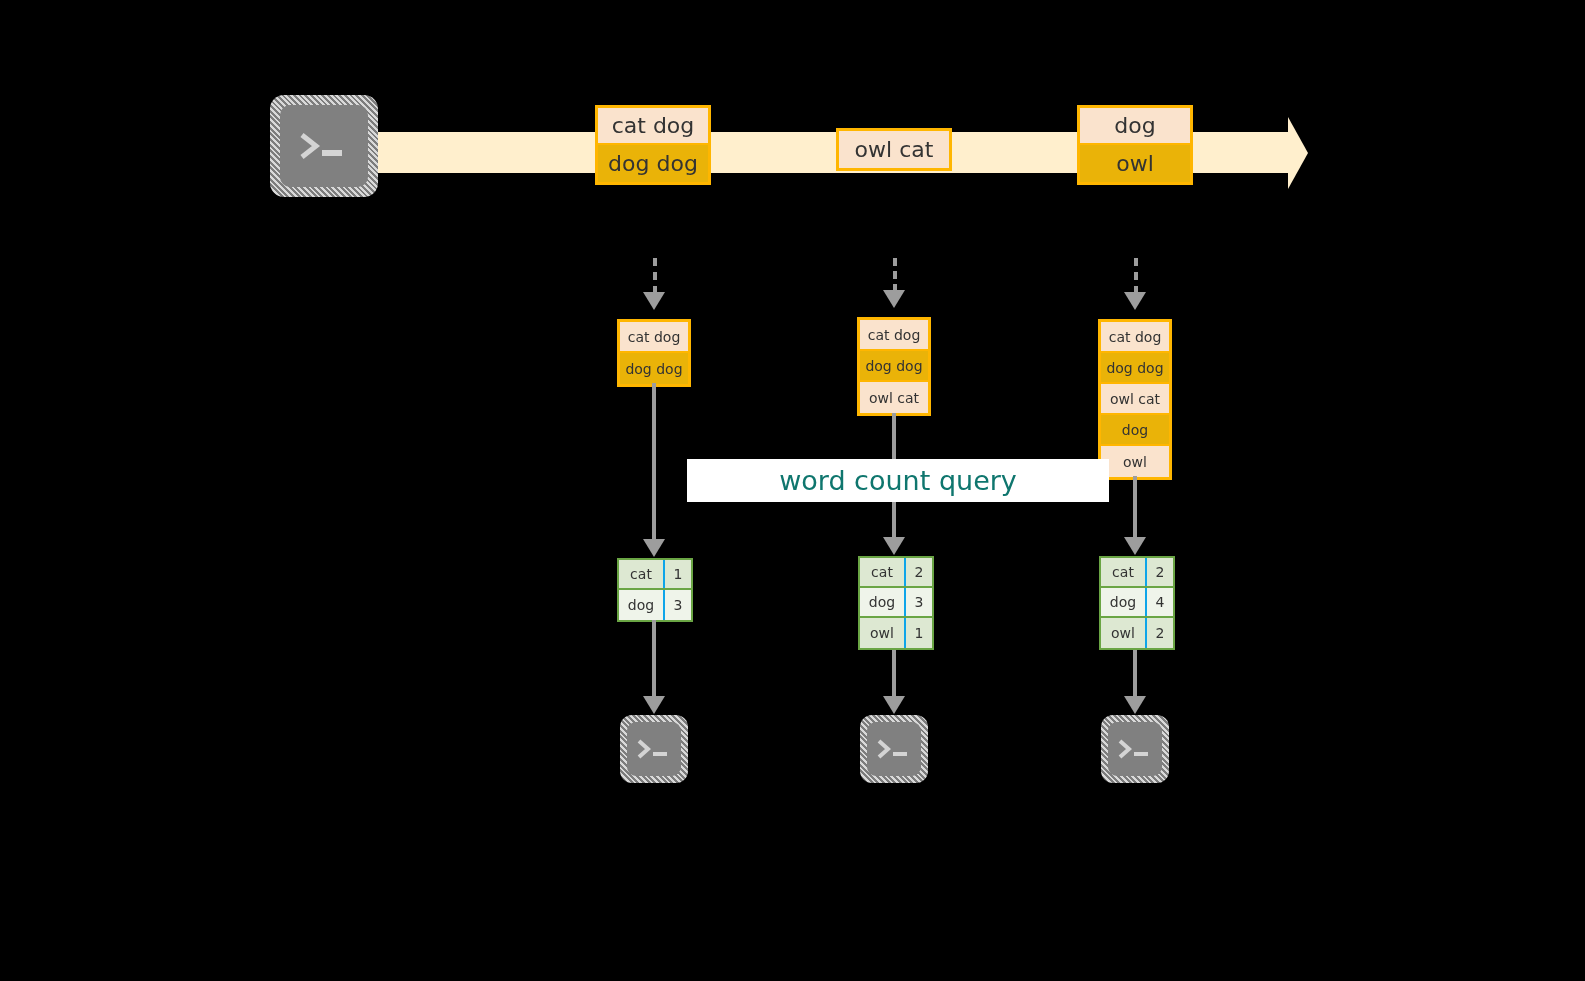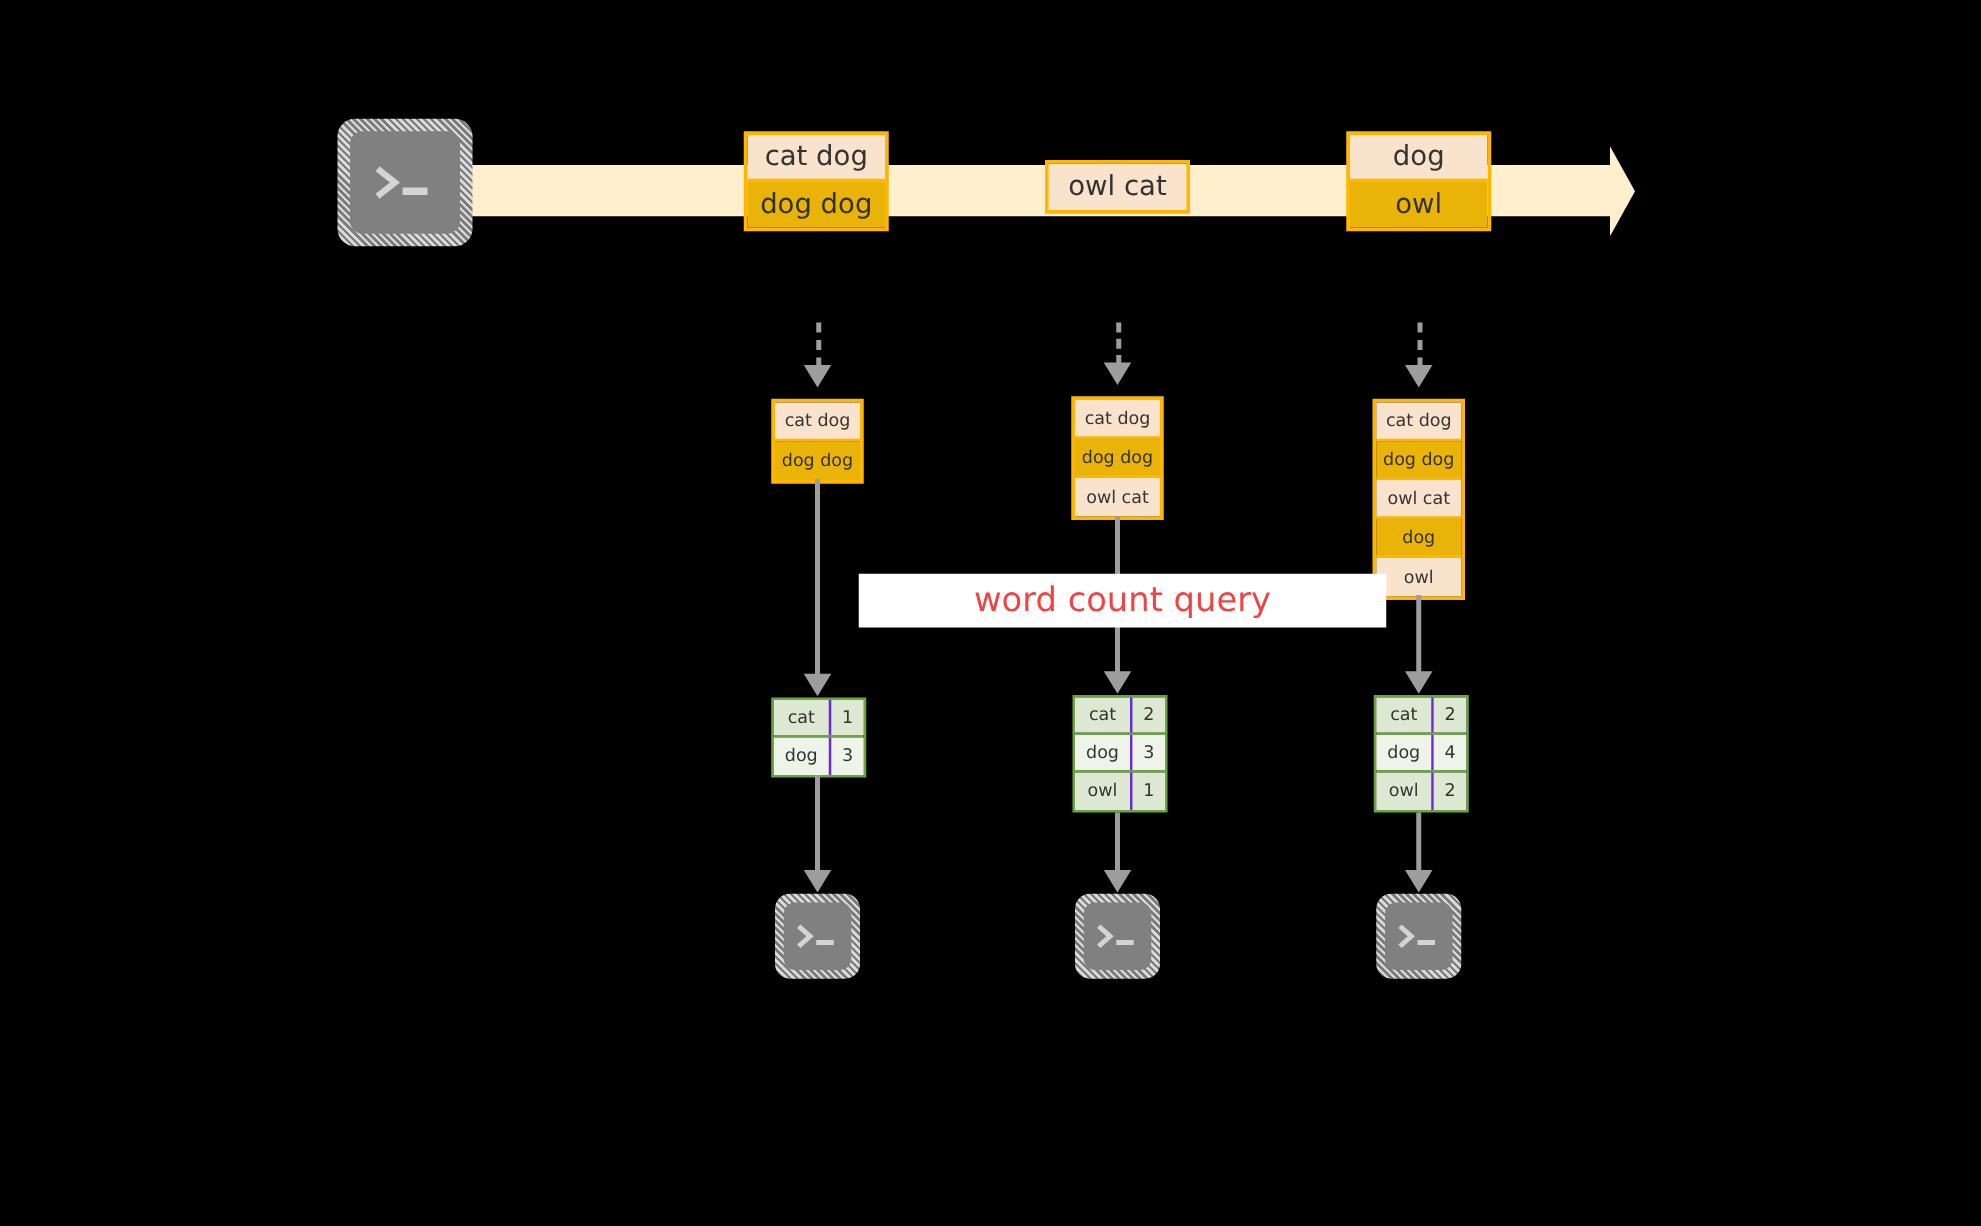--- a/index.html
+++ b/index.html
@@ -53,38 +53,38 @@
   .rec-m3{left:1098px;top:319px;width:74px;}
 
   
   .tbl{position:absolute;box-sizing:border-box;border:2px solid #6aa544;
        font-size:14px;color:#333;}
   .tbl .trow{display:flex;box-sizing:border-box;height:30px;
              border-bottom:2px solid #6aa544;}
   .tbl .trow:last-child{border-bottom:none;}
   .tbl .tc{box-sizing:border-box;display:flex;align-items:center;
            justify-content:center;}
-  .tbl .tc.word{width:46px;border-right:2px solid #6d28d9;}
+  .tbl .tc.word{width:46px;border-right:2px solid #0ea5e9;}
   .tbl .tc.cnt{width:26px;}
   .tbl .trow.a .tc{background:#dde8d2;}
   .tbl .trow.b .tc{background:#eff4ea;}
   .t1{left:617px;top:558px;}
   .t2{left:858px;top:556px;}
   .t3{left:1099px;top:556px;}
 
   
   .ln{position:absolute;background:#9d9d9d;width:4px;}
   .ln-dash{position:absolute;width:0;border-left:4px dashed #9d9d9d;}
   .ah{position:absolute;width:0;height:0;
       border-left:11px solid transparent;border-right:11px solid transparent;
       border-top:18px solid #9d9d9d;}
 
   
   .qlabel{position:absolute;left:687px;top:459px;width:422px;height:43px;
-     background:#fff;color:#ef4444;font-size:27px;
+     background:#fff;color:#0f766e;font-size:27px;
      display:flex;align-items:center;justify-content:center;}
 </style>
 </head>
 <body>
 
 <div class="canvas">
 
   <div class="band band-body"></div>
   <div class="arrow-head"></div>
 

